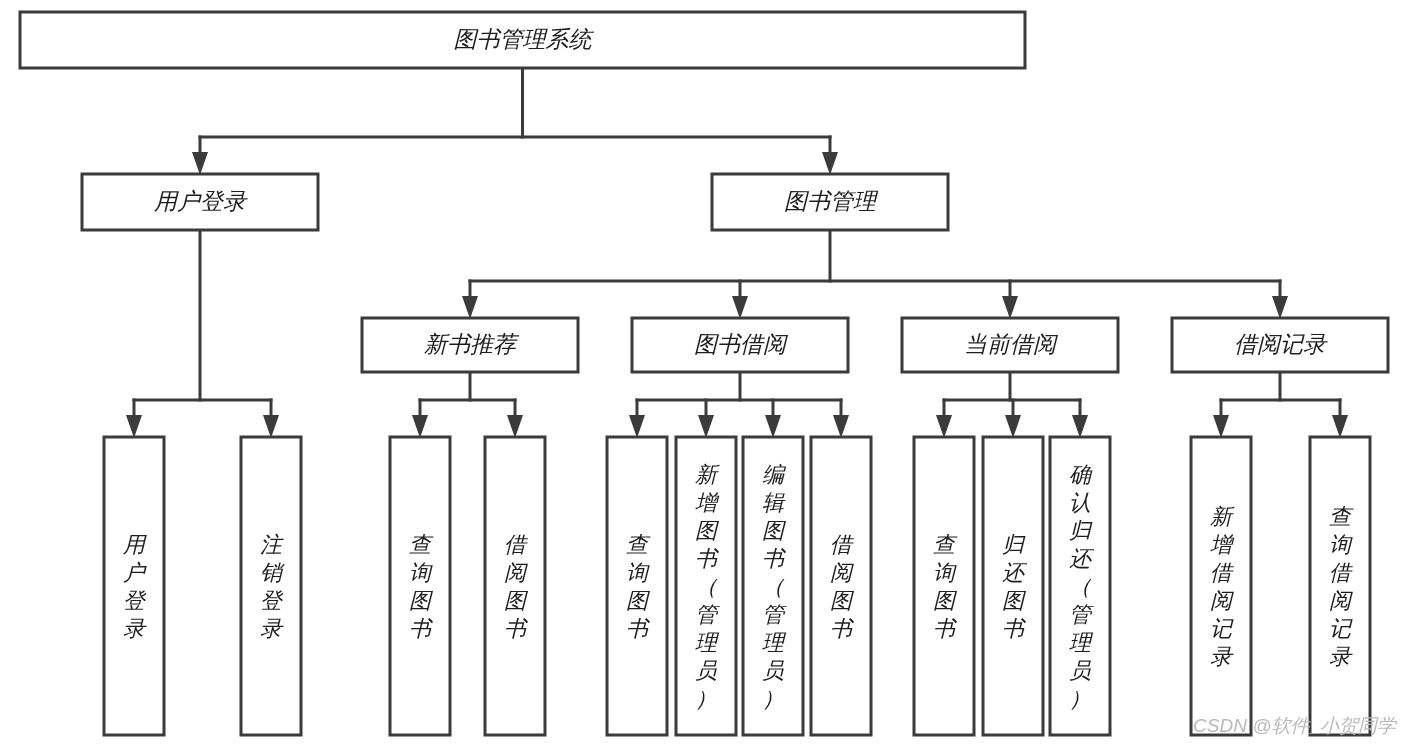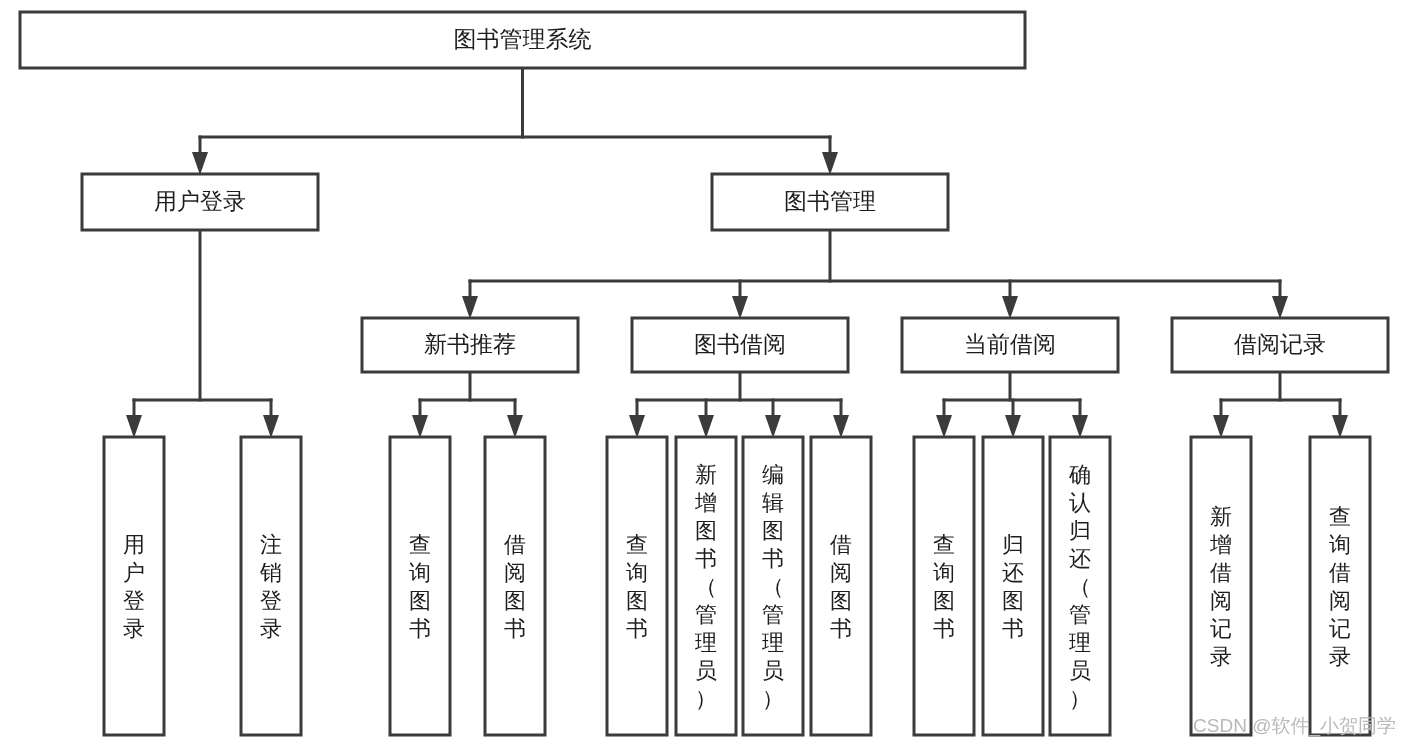--- a/index.html
+++ b/index.html
@@ -12,20 +12,21 @@
     height: 747px;
     font-family: "Liberation Sans", "DejaVu Sans", sans-serif;
     overflow: hidden;
     position: relative;
   }
   #diagram-root {
     position: absolute;
     left: 0; top: 0;
     width: 1405px;
     height: 736px;
+    font-style: italic;
   }
   svg#flowchart {
     display: block;
     width: 1405px;
     height: 747px;
   }
   .node-box {
     fill: #ffffff;
     stroke: #3b3b3b;
     stroke-width: 3;

